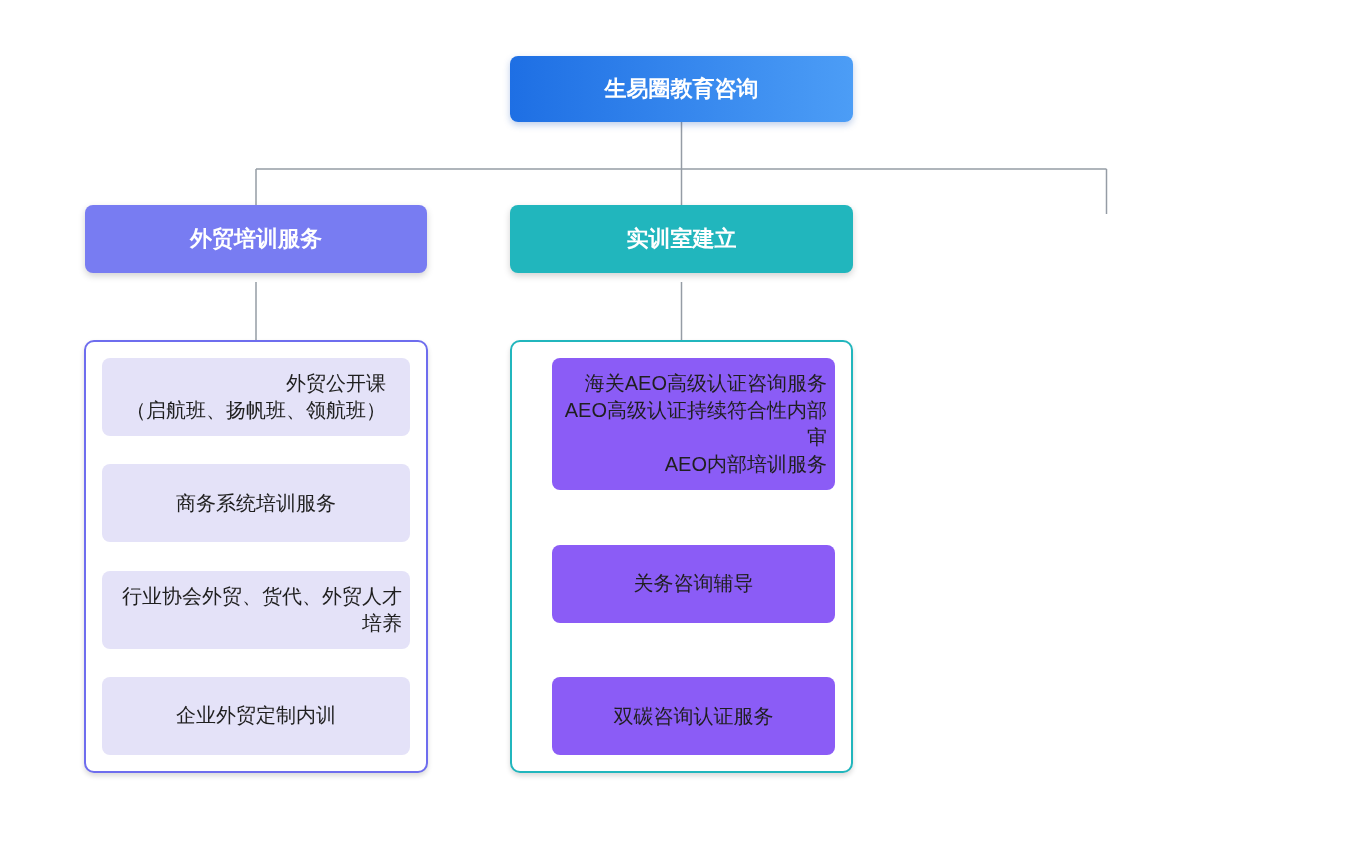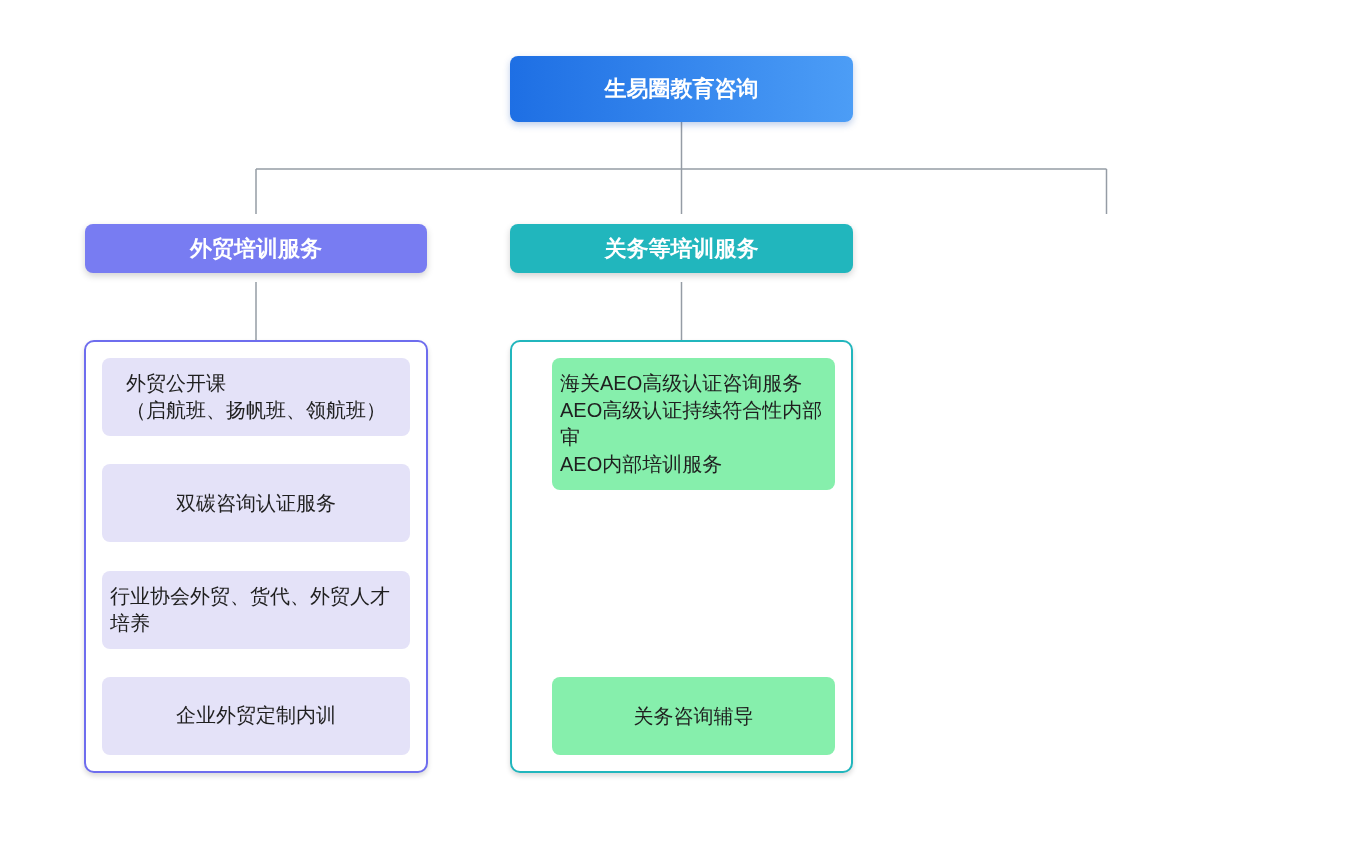--- a/index.html
+++ b/index.html
@@ -34,22 +34,22 @@
     left: 510px; top: 56px;
     width: 343px; height: 66px;
     border-radius: 8px;
     background: linear-gradient(90deg, #1E6FE4 0%, #4C9DF6 100%);
     color: #ffffff;
     font-size: 22px;
     font-weight: bold;
     box-shadow: 0 3px 7px rgba(20, 80, 180, 0.28);
   }
   .branch-header {
-    top: 224px;
-    height: 49px;
+    top: 205px;
+    height: 68px;
     border-radius: 8px;
     color: #ffffff;
     font-size: 22px;
     font-weight: bold;
     box-shadow: 0 3px 7px rgba(0, 0, 0, 0.18);
   }
   .branch-header.b0 { left: 85px;  width: 342px; background: #787CF2; }
   .branch-header.b1 { left: 510px; width: 343px; background: #21B6BD; }
   .branch-header.b2 { left: 935px; width: 343px; background: #7CCC44; }
 
@@ -67,32 +67,32 @@
     box-shadow: 0 3px 5px rgba(0, 0, 0, 0.15);
   }
   .branch-group.b0 { left: 84px;  width: 344px; border: 2px solid #6E6DEE; }
   .branch-group.b1 { left: 510px; width: 343px; border: 2px solid #21B6BD; }
   .branch-group.b2 { left: 935px; width: 343px; border: 2px solid #7CCC44; }
 
   .leaf {
     display: flex;
     align-items: center;
     justify-content: center;
-    text-align: left;
+    text-align: right;
     min-height: 78px;
     box-sizing: border-box;
     border-radius: 8px;
     padding: 12px 8px;
     font-size: 20px;
     line-height: 27px;
     color: #1F1F1F;
     white-space: pre-line;
   }
   .branch-group.b0 .leaf { background: #E4E2F8; }
-  .branch-group.b1 .leaf { background: #86efac; margin-left: 24px; }
+  .branch-group.b1 .leaf { background: #8b5cf6; margin-left: 24px; }
   .branch-group.b2 .leaf { background: #E0F1DB; }
 </style>
 </head>
 <body>
 
 <div class="canvas">
 
   <svg class="connectors" viewBox="0 0 1360 844" xmlns="http://www.w3.org/2000/svg">
     <path d="M681.5 122 V169" stroke="#959CA5" stroke-width="1.5" fill="none"></path>
     <path d="M256 169 H1106.5" stroke="#959CA5" stroke-width="1.5" fill="none"></path>
@@ -104,32 +104,33 @@
   </svg>
 
   <div class="node root-node">
     <span>生易圈教育咨询</span>
   </div>
 
   <div class="node branch-header b0">
     <span>外贸培训服务</span>
   </div>
   <div class="node branch-header b1">
-    <span>关务等培训服务</span>
+    <span>实训室建立</span>
   </div>
 
   <div class="branch-group b0">
     <div class="leaf">外贸公开课
 （启航班、扬帆班、领航班）</div>
-    <div class="leaf">双碳咨询认证服务</div>
+    <div class="leaf">商务系统培训服务</div>
     <div class="leaf">行业协会外贸、货代、外贸人才培养</div>
     <div class="leaf">企业外贸定制内训</div>
   </div>
 
   <div class="branch-group b1">
     <div class="leaf">海关AEO高级认证咨询服务
 AEO高级认证持续符合性内部审
 AEO内部培训服务</div>
     <div class="leaf">关务咨询辅导</div>
+    <div class="leaf">双碳咨询认证服务</div>
   </div>
 
 
 </div>
 
 </body></html>

